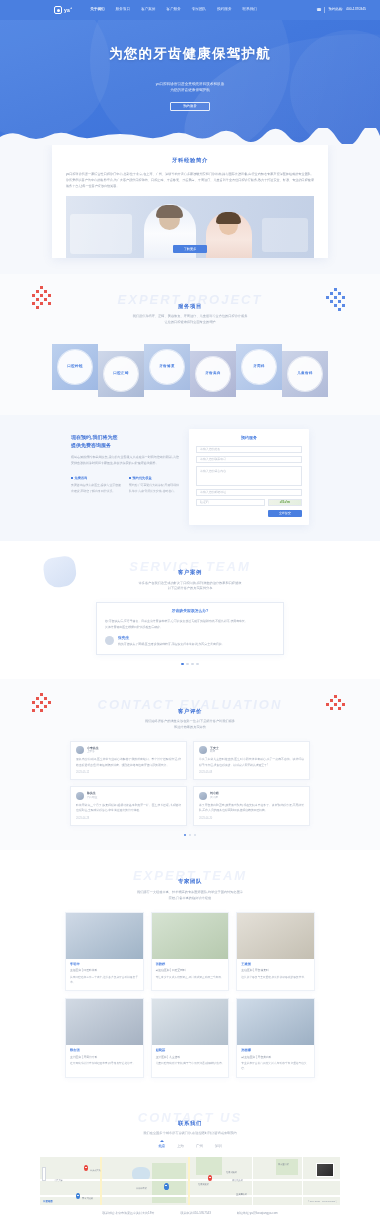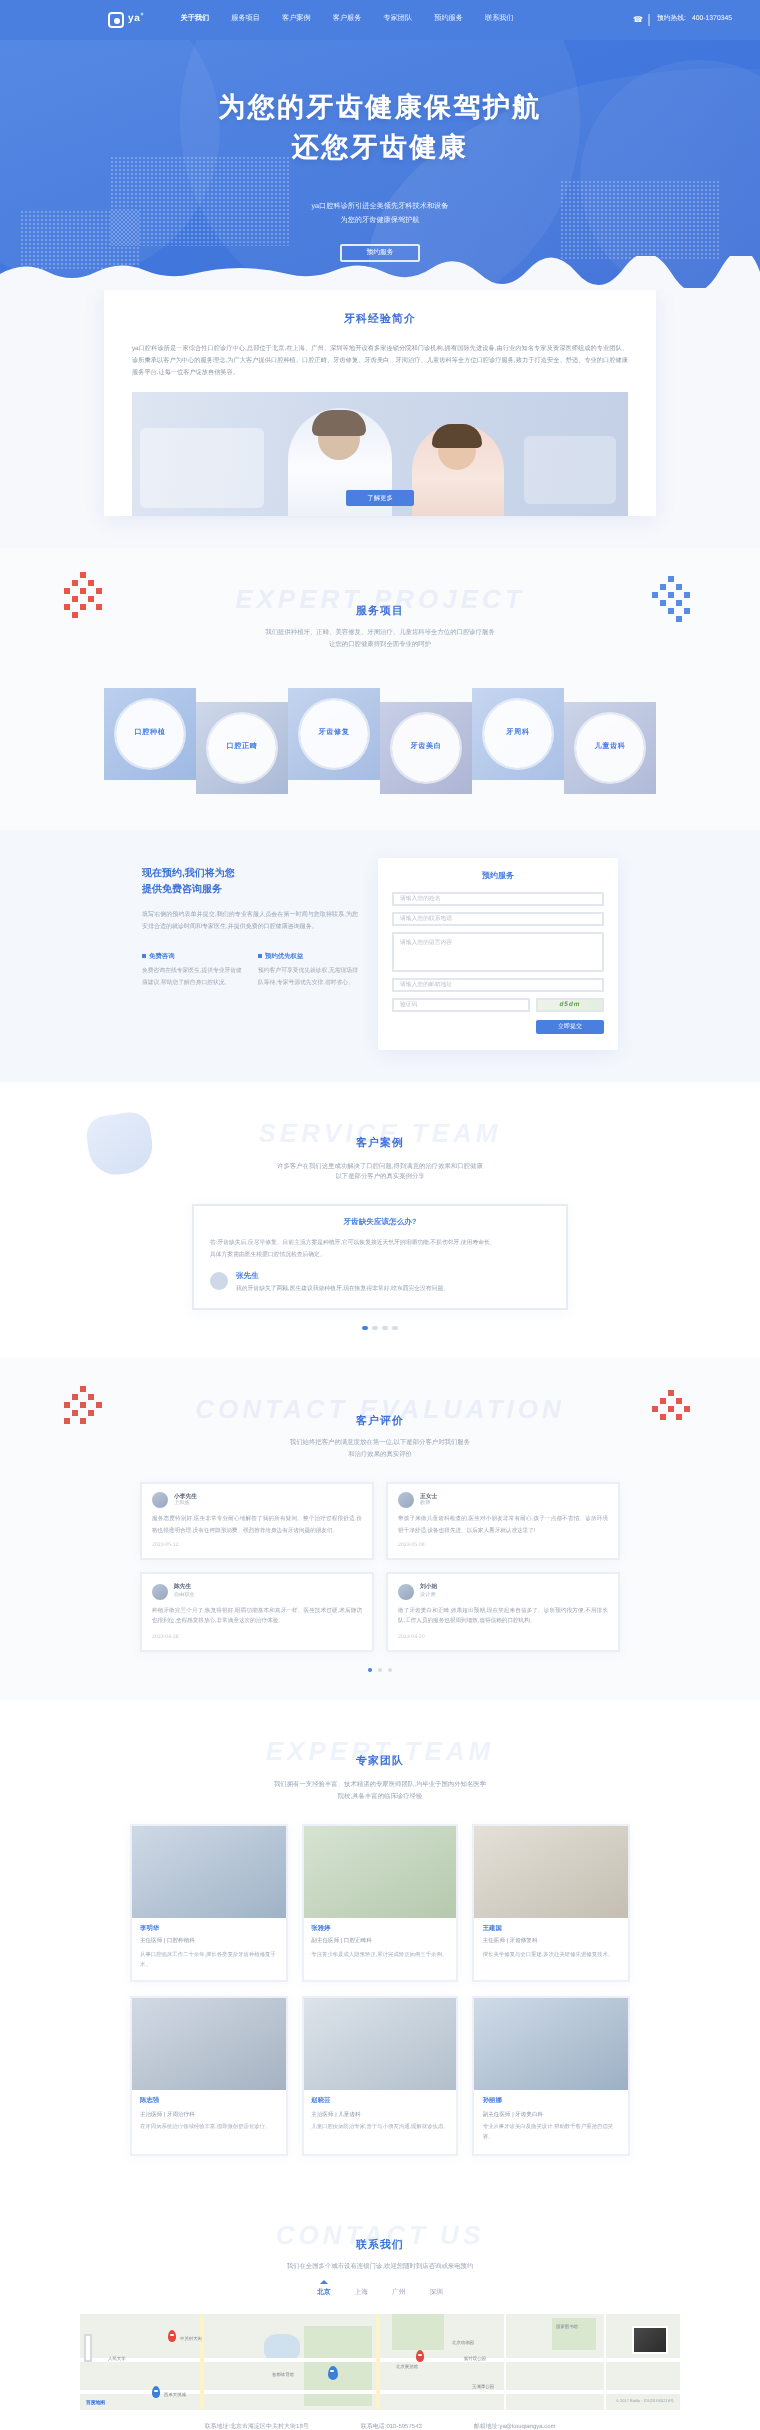--- a/index.html
+++ b/index.html
@@ -317,21 +317,20 @@
   <div class="hero">
     <div class="blob b1"></div>
     <div class="blob b2"></div>
     <div class="blob b3"></div>
     <div class="swoosh"></div>
     <div class="dots d1"></div>
     <div class="dots d2"></div>
     <div class="dots d3"></div>
     <div class="hero-inner">
       <div class="hero-t1">为您的牙齿健康保驾护航</div>
-      <div class="hero-t2">还您牙齿健康</div>
       <div class="hero-sub">
         <div>ya口腔科诊所引进全美领先牙科技术和设备</div>
         <div>为您的牙齿健康保驾护航</div>
       </div>
       <div class="hero-btn">预约服务</div>
     </div>
     <svg class="wave" viewBox="0 0 380 18" preserveAspectRatio="none">
       <path d="M0 9 Q 12 2 24 8 T 48 8 T 72 7 T 96 9 T 120 6 T 144 9 T 168 7 T 192 8 T 216 6 T 240 9 T 264 7 T 288 8 T 312 6 T 336 9 T 360 7 T 380 8 L380 18 L0 18 Z" fill="#f6f8fc"></path>
     </svg>
   </div>

